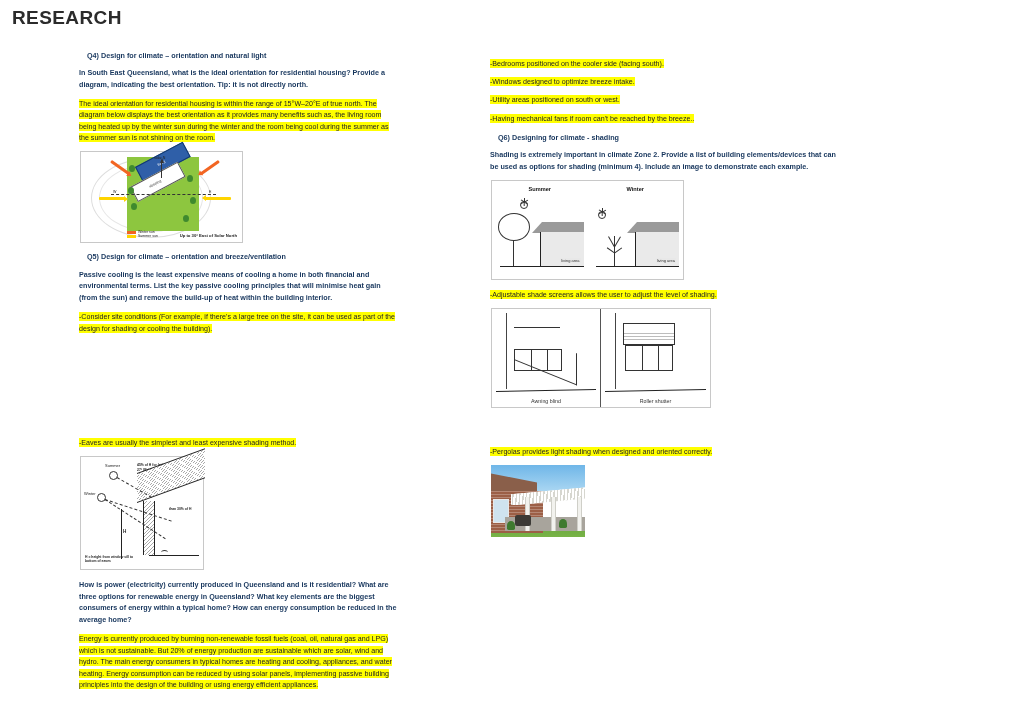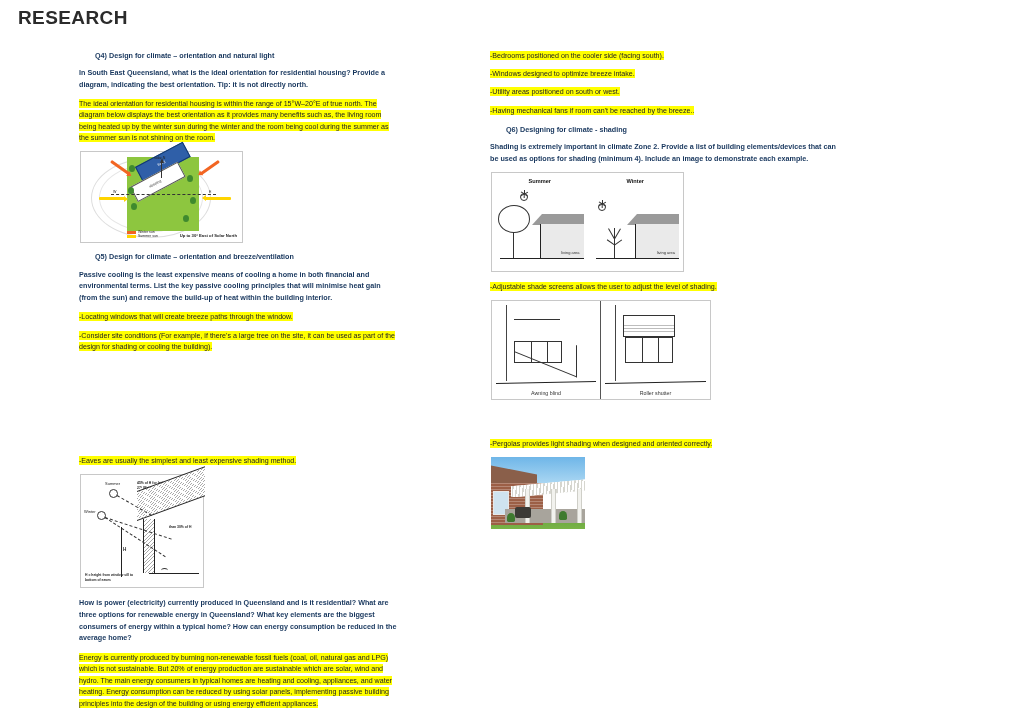--- a/index.html
+++ b/index.html
@@ -6,31 +6,31 @@
   html, body { margin:0; padding:0; }
   body {
     width:1024px; height:725px;
     background:#ffffff;
     font-family:"Liberation Sans", sans-serif;
     color:#1a1a1a;
     position:relative;
     overflow:hidden;
   }
   .page-title {
-    position:absolute; left:18px; top:7px;
+    position:absolute; left:12px; top:7px;
     font-size:19px; font-weight:700; letter-spacing:0.4px;
     color:#2b2b2b;
   }
   .col { position:absolute; }
   .col-left  { left:79px;  top:50px; width:320px; }
-  .col-right { left:490px; top:50px; width:355px; }
+  .col-right { left:490px; top:58px; width:355px; }
 
   .qhead {
     font-size:7.2px; font-weight:700; line-height:1.55;
-    margin:0 0 6px 16px; color:#17365d;
+    margin:0 0 6px 8px; color:#17365d;
   }
   .qbody {
     font-size:7.2px; font-weight:700; line-height:1.62;
     margin:0 0 8px 0; color:#17365d;
   }
   .ans {
     font-size:7.1px; line-height:1.62; color:#222;
     margin:0 0 7px 0;
   }
   .ans > span.hl {
@@ -297,21 +297,20 @@
 
     <div class="ori-legend">
       <div><span class="sw" style="background:#f26522;"></span><span>Winter sun</span></div>
       <div><span class="sw" style="background:#ffd400;"></span><span>Summer sun</span></div>
     </div>
     <div class="ori-note">Up to 30° East of Solar North</div>
   </div>
 
   <div class="qhead">Q5) Design for climate – orientation and breeze/ventilation</div>
   <div class="qbody">Passive cooling is the least expensive means of cooling a home in both financial and environmental terms. List the key passive cooling principles that will minimise heat gain (from the sun) and remove the build-up of heat within the building interior.</div>
-  <div class="ans"><span class="hl">-Locating windows that will create breeze paths through the window.</span></div>
   <div class="ans"><span class="hl">-Consider site conditions (For example, if there's a large tree on the site, it can be used as part of the design for shading or cooling the building).</span></div>
 
   <div class="spacer-lg"></div>
 
   <div class="ans"><span class="hl">-Eaves are usually the simplest and least expensive shading method.</span></div>
 
   <div class="fig fig-eaves">
     <div class="ev-sun" style="left:28px;top:14px;"></div>
     <span class="ev-sunlbl" style="left:24px;top:6px;">Summer</span>
     <div class="ev-sun" style="left:16px;top:36px;"></div>

